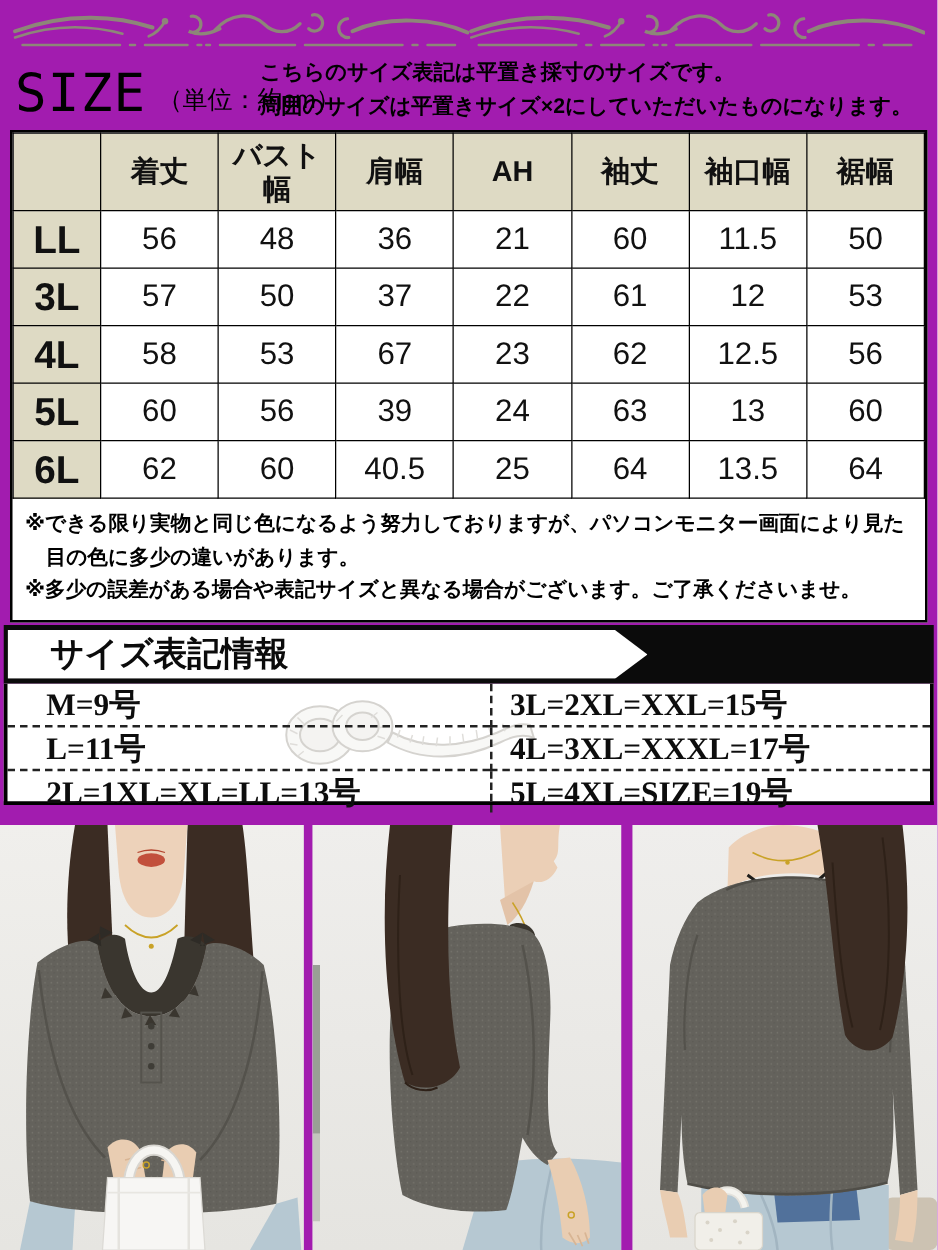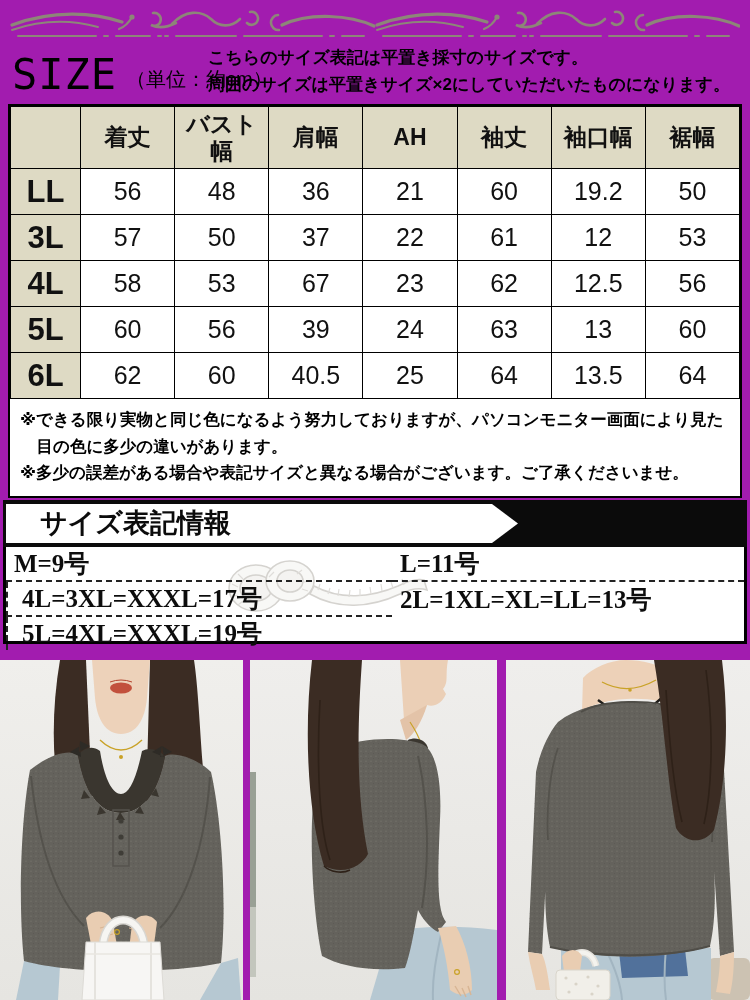--- a/index.html
+++ b/index.html
@@ -43,21 +43,21 @@
   .conv-box {
     position:absolute; left:3px; top:547px; width:744px; height:97px;
     border-left:3px solid #000; border-right:3px solid #000; border-bottom:3px solid #000;
     display:grid; grid-template-columns:52.3% 47.7%; grid-template-rows:repeat(3,1fr); background:#fff;
   }
   .conv-cell {
     position:relative; z-index:1; display:flex; align-items:center;
     font-family:"Liberation Serif","DejaVu Serif",serif; font-size:25px; font-weight:600; color:#0d0d0d;
     background:transparent;
   }
-  .conv-cell.l { padding-left:8px; }
+  .conv-cell.l { padding-left:31px; }
   .conv-cell.r { padding-left:14px; border-left:2px dashed #222; }
   .conv-cell.rowline { border-bottom:2px dashed #222; }
   .tape { position:absolute; left:192px; top:1px; width:232px; height:72px; z-index:0; opacity:0.55; pointer-events:none; }
 
   
   .photo { position:absolute; top:660px; height:340px; overflow:hidden; background:#ecebe9; }
   .photo svg { display:block; }
   .photo-front { left:0;   width:243px; }
   .photo-side  { left:250px; width:247px; }
   .photo-back  { left:506px; width:244px; }
@@ -119,21 +119,21 @@
         </tr>
       </thead>
       <tbody>
         <tr>
           <th>LL</th>
           <td>56</td>
           <td>48</td>
           <td>36</td>
           <td>21</td>
           <td>60</td>
-          <td>19.2</td>
+          <td>11.5</td>
           <td>50</td>
         </tr>
         <tr>
           <th>3L</th>
           <td>57</td>
           <td>50</td>
           <td>37</td>
           <td>22</td>
           <td>61</td>
           <td>12</td>
@@ -189,24 +189,25 @@
         <ellipse cx="92" cy="33" rx="24" ry="20"></ellipse>
         <ellipse cx="92" cy="33" rx="13" ry="11" fill="#eceae6"></ellipse>
         <path d="M112,46 C140,62 172,60 202,46 C212,41 220,39 229,42 L226,32 C218,30 210,33 200,38 C172,50 142,52 116,38 Z"></path>
       </g>
       <g stroke="#c6c3bc" stroke-width="1.2" fill="none">
         <path d="M120,42 l2,-6 M130,46 l2,-6 M140,48 l1,-7 M151,49 l1,-7 M162,48 l0,-7 M173,46 l-1,-7 M184,43 l-1,-7 M195,40 l-2,-6 M206,37 l-2,-6"></path>
         <path d="M40,26 l5,5 M34,36 l6,3 M34,47 l6,1 M40,57 l5,-4 M76,24 l-5,5 M104,22 l-5,4 M112,33 l-6,1 M110,43 l-6,-2"></path>
       </g>
     </svg>
     <div class="conv-cell l rowline">M=9号</div>
+    <div class="conv-cell r rowline">3L=2XL=XXL=15号</div>
     <div class="conv-cell l rowline">L=11号</div>
     <div class="conv-cell r rowline">4L=3XL=XXXL=17号</div>
     <div class="conv-cell l">2L=1XL=XL=LL=13号</div>
-    <div class="conv-cell r">5L=4XL=XXXL=19号</div>
+    <div class="conv-cell r">5L=4XL=SIZE=19号</div>
   </div>
 
   <div class="photo photo-front">
     <svg viewBox="0 0 243 340" width="243" height="340">
       <defs>
         <linearGradient id="bgf" x1="0" y1="0" x2="0" y2="1">
           <stop offset="0" stop-color="#f0efec"></stop>
             <stop offset="1" stop-color="#e6e5e1"></stop>
         </linearGradient>
         <pattern id="hp1" width="5" height="5" patternUnits="userSpaceOnUse">

